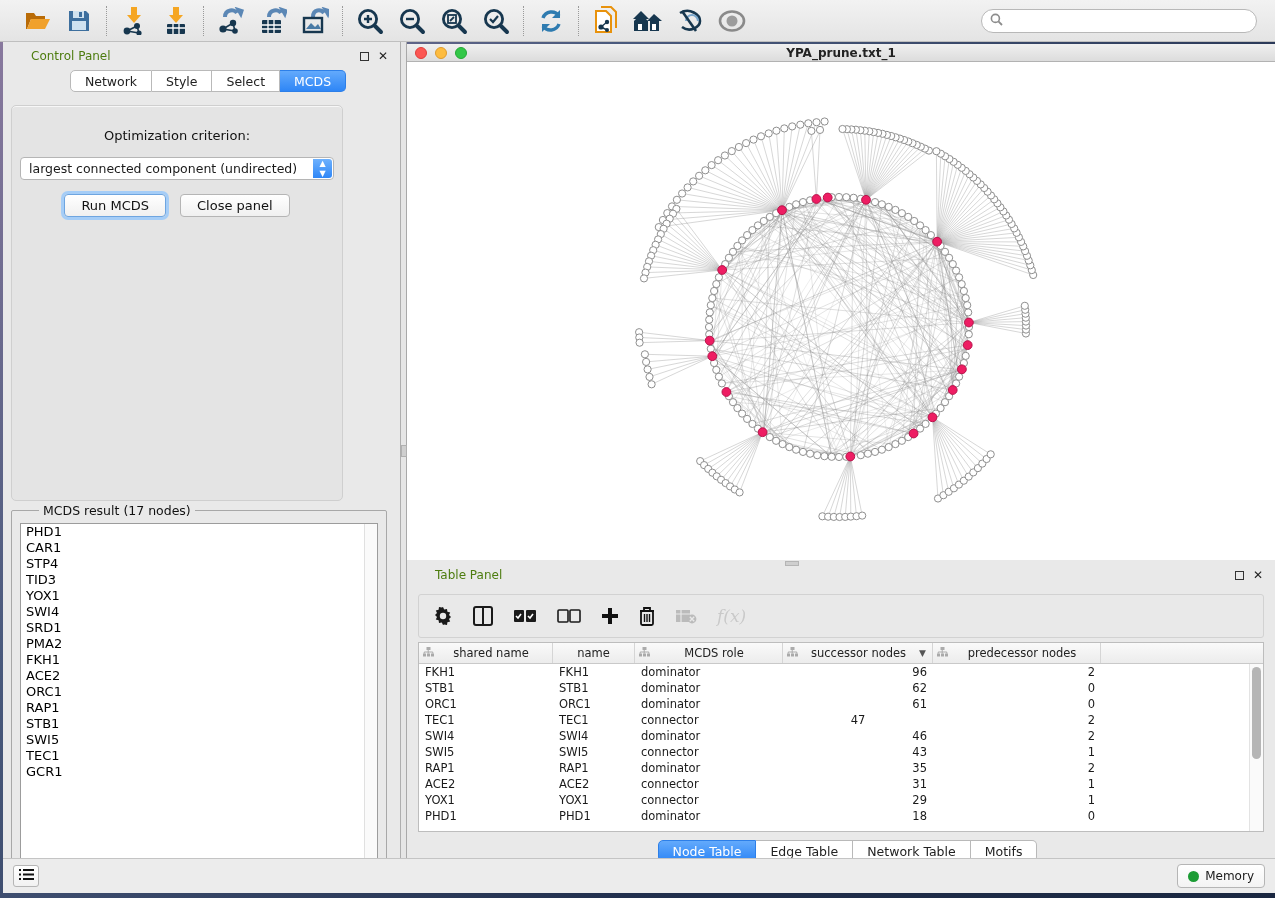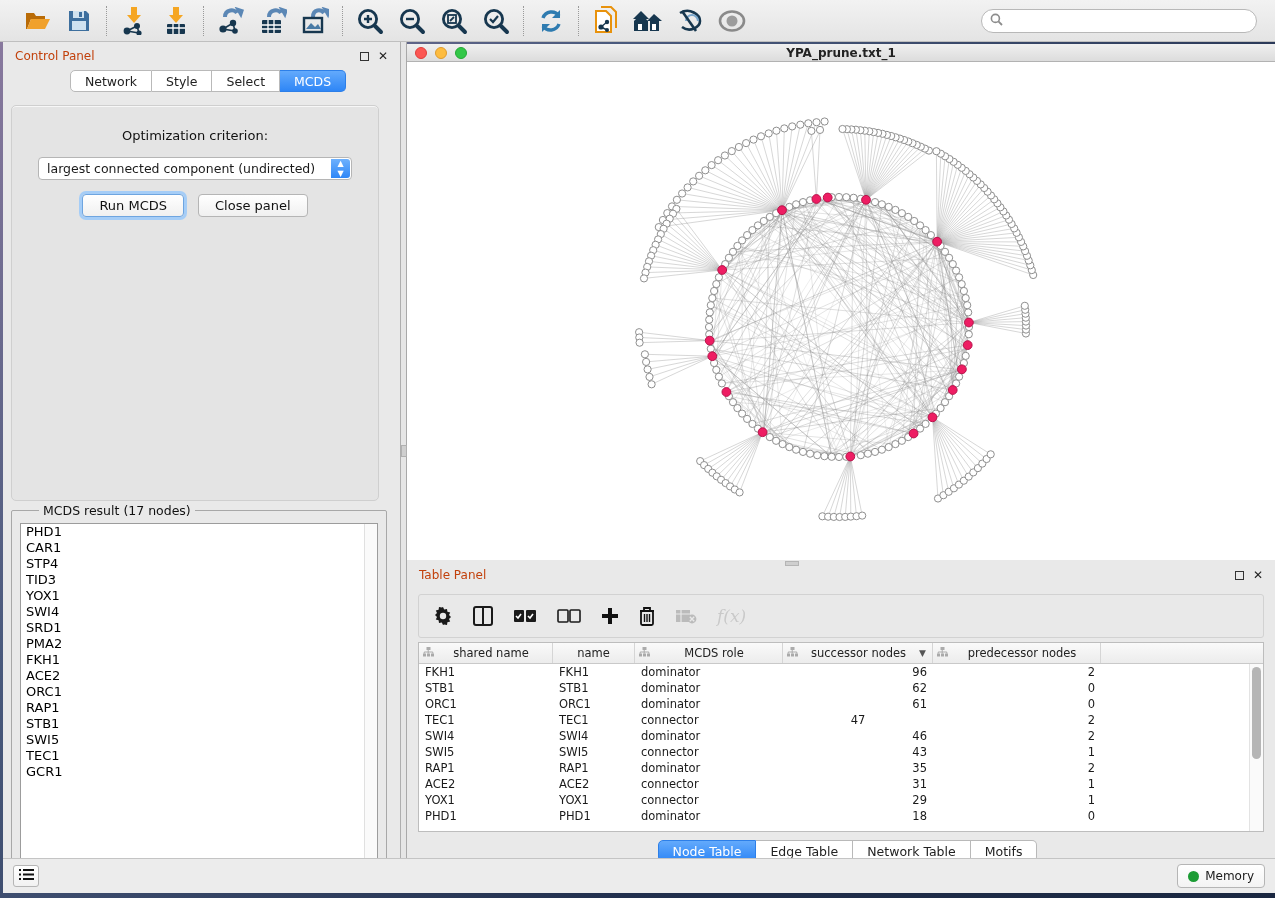--- a/index.html
+++ b/index.html
@@ -21,41 +21,41 @@
   .tb-sep { width:1px; height:30px; border-left:1px dotted #9a9a9a; }
   .tb-btn { width:28px; height:28px; display:flex; align-items:center; justify-content:center; cursor:pointer; }
   .tb-btn svg { display:block; }
   #search-wrap { margin-left:auto; margin-right:8px; }
   #search-box {
     width:276px; height:24px; background:#fff; border:1px solid #b8b8b8;
     border-radius:12px; display:flex; align-items:center; padding:0 8px; gap:5px;
   }
   #search-box input { border:none; outline:none; flex:1; font-size:12px; background:transparent; font-family:inherit; }
   
-  .panel-title { font-size:12px; color:#c2410c; }
+  .panel-title { font-size:12px; color:#4d7c0f;margin-left:16px; }
   .win-ctrls { display:flex; gap:9px; align-items:center; }
   .wc-float { width:9px; height:9px; border:1.5px solid #333; }
   .wc-close { font-size:12px; font-weight:bold; color:#222; line-height:9px; }
   
   #control-panel {
     position:absolute; left:3px; top:42px; width:398px; height:816px;
     background:#e9e9e9; border-right:1px solid #aeaeae;
   }
   #cp-header { height:28px; display:flex; align-items:center; padding:0 12px; }
   #cp-header .win-ctrls { margin-left:auto; }
   .seg-tabs { display:flex; justify-content:center;padding-left:13px; }
   .seg-tab {
     height:22px; padding:0 14px; background:#fff; border:1px solid #b9b9b9; border-left:none;
     display:flex; align-items:center; font-size:12.5px; color:#222; cursor:pointer;
   }
   .seg-tab:first-child { border-left:1px solid #b9b9b9; border-radius:5px 0 0 5px; }
   .seg-tab:last-child { border-radius:0 5px 5px 0; }
   .seg-tab.active { background:linear-gradient(#63aafc,#2e86f6); border-color:#2d7fe8; color:#fff; }
   #mcds-box {
-    position:absolute; left:8px; top:63px; width:368px; height:396px;
+    position:absolute; left:8px; top:63px; width:332px; height:396px;
     background:#e4e4e4; border:1px solid #cfcfcf; border-radius:5px;
     box-shadow:0 1px 0 rgba(255,255,255,.7) inset;
   }
   #opt-label { text-align:center; margin-top:22px; font-size:13px; color:#111; }
   #criterion-select {
     margin:14px auto 0; width:314px; height:23px; background:#fff;
     border:1px solid #b5b5b5; border-radius:4px; display:flex; align-items:center;
     font-size:12.5px; cursor:pointer; position:relative; padding-left:8px;
   }
   #criterion-stepper {

